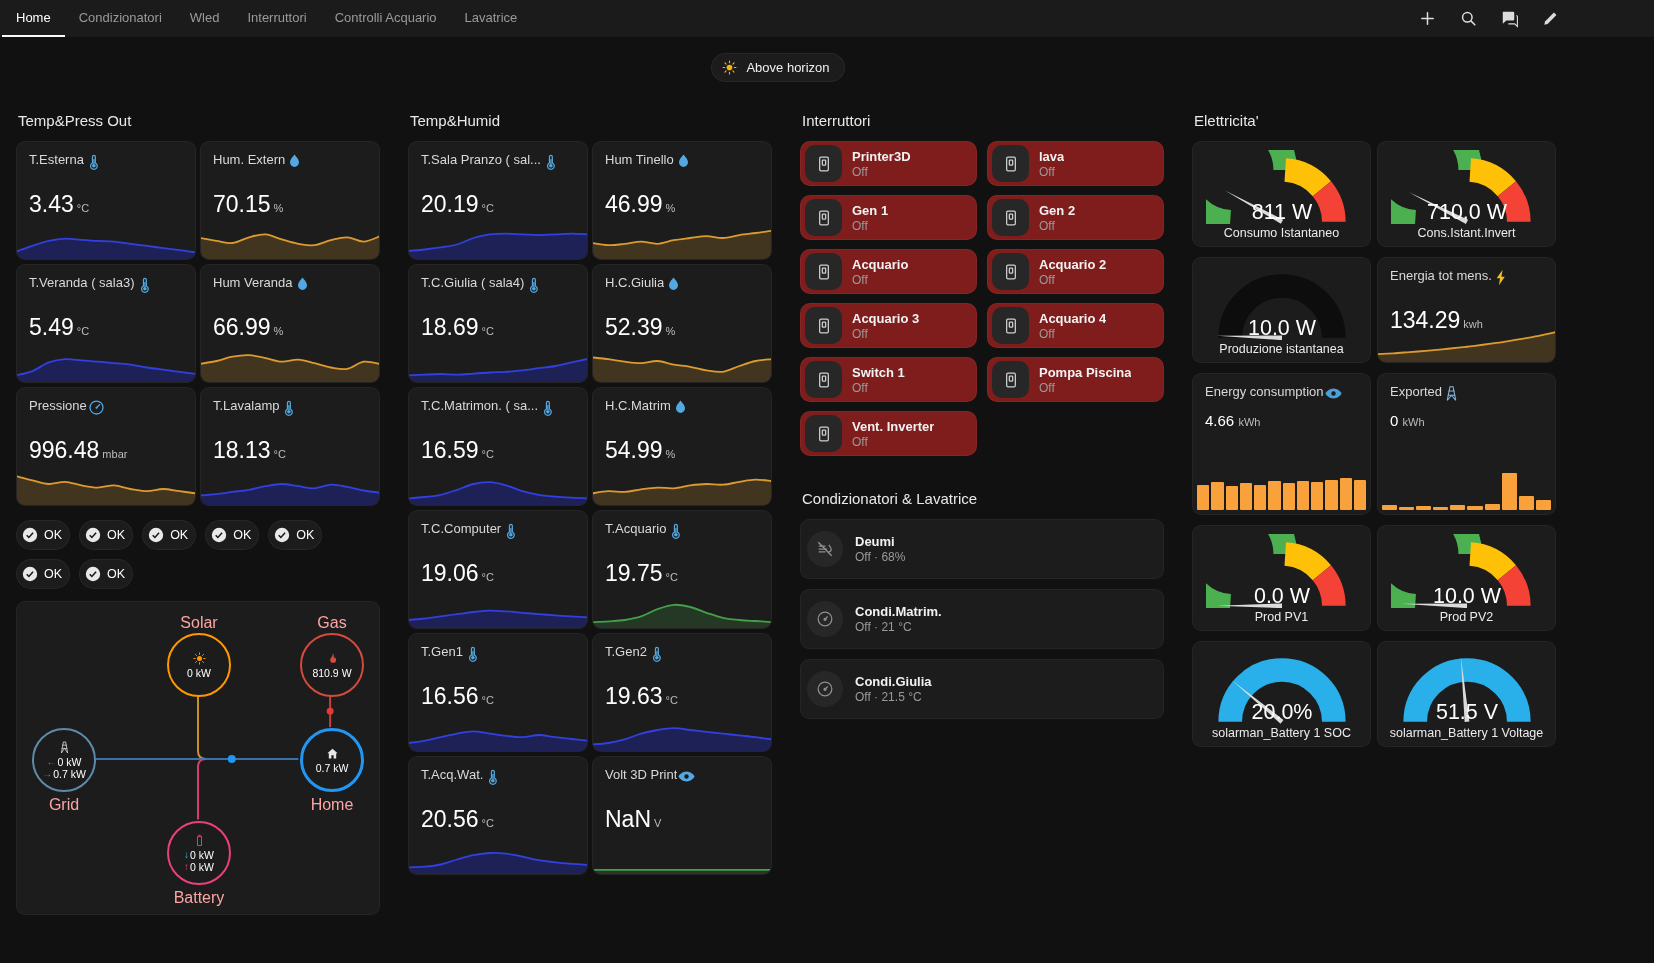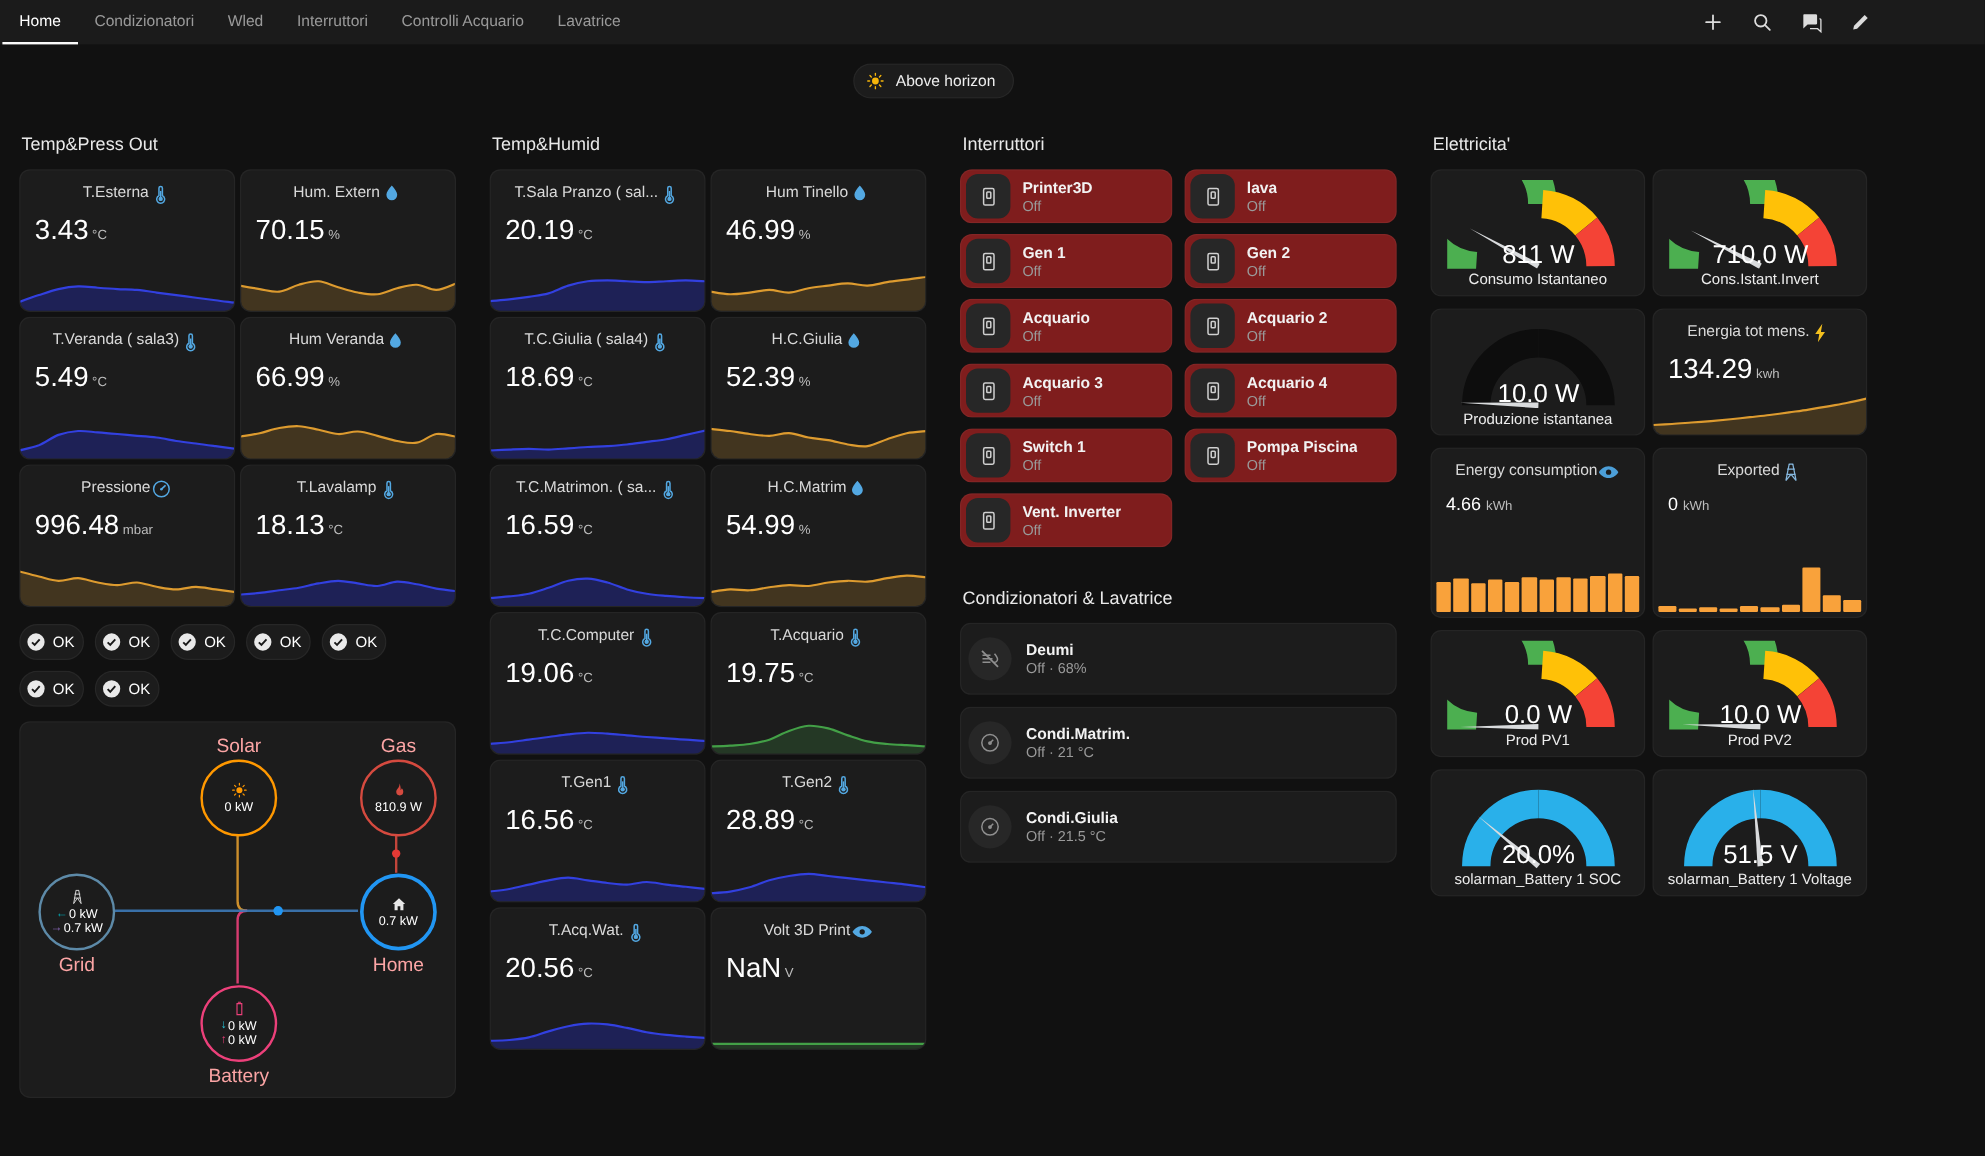--- a/index.html
+++ b/index.html
@@ -15,24 +15,24 @@
 .tb-icon,.chip-icon,.sc-icon,.ok-icon,.ef-icon{display:flex}
 .sun-row{width:1556px;display:flex;justify-content:center;margin-top:16px}
 .chip{background:#1c1c1c;border:1px solid rgba(255,255,255,.05);border-radius:15px;height:29px;display:inline-flex;align-items:center;gap:8px;padding:0 14px 0 9px;font-size:13px;color:#efefef;cursor:pointer}
 .chip-icon svg{width:17px;height:17px}
 .columns{display:grid;grid-template-columns:repeat(4,364px);column-gap:28px;align-items:start;margin:30px 0 0 16px}
 .section-title{font-size:15px;font-weight:400;color:#e9e9e9;margin:0 0 12px 2px}
 .section-title.spaced{margin-top:34px}
 .card{background:#1c1c1c;border:1px solid rgba(255,255,255,.045);border-radius:9px}
 .sensor-grid{display:grid;grid-template-columns:1fr 1fr;gap:4px}
 .sensor-card{height:119px;position:relative;overflow:hidden;padding:10px 12px 0;cursor:pointer}
-.sc-head{display:flex;justify-content:center;align-items:flex-start}
+.sc-head{display:flex;justify-content:flex-start;align-items:flex-start}
 .sc-title{font-size:13px;color:#d9d9d9;white-space:nowrap;overflow:hidden;text-overflow:ellipsis;max-width:138px}
 .sc-icon svg{width:19px;height:19px}
-.sc-value{margin-top:7px;font-size:23px;color:#fff}
+.sc-value{margin-top:20px;font-size:23px;color:#fff}
 .sc-unit{font-size:11px;color:#bdbdbd;margin-left:3px}
 .sparkline{position:absolute;left:-1px;right:-1px;bottom:-1px;width:calc(100% + 2px);display:block}
 .chips{display:flex;flex-wrap:wrap;gap:9px;margin:14px 0 12px}
 .ok-chip{background:#1c1c1c;border:1px solid rgba(255,255,255,.05);border-radius:15px;height:30px;display:inline-flex;align-items:center;gap:5px;padding:0 7px 0 4px;font-size:12.5px;color:#fff;cursor:pointer}
 .ok-icon svg{width:18px;height:18px}
 .energy-card{height:314px;position:relative}
 .ef-lines{position:absolute;inset:0;width:100%;height:100%}
 .ef-lines path{fill:none;stroke-width:2;opacity:.9}
 .ef-node{position:absolute;width:64px;height:64px;border-radius:50%;border:2px solid #888;background:#1c1c1c;display:flex;flex-direction:column;align-items:center;justify-content:center;font-size:10.5px;color:#fff;line-height:1.15;cursor:pointer}
 .ef-node.ef-home{border-width:3px}
@@ -506,21 +506,21 @@
       <div class="sc-head">
         <span class="sc-title">T.Gen2</span>
         <span class="sc-icon">
               <svg viewBox="0 0 24 24">
                 <path d="M10.7 13.9V6a1.8 1.8 0 0 1 3.6 0v7.9a4.2 4.2 0 1 1-3.6 0z" fill="none" stroke="#53a8e2" stroke-width="1.6"></path>
                 <circle cx="12.5" cy="17.4" r="2.3" fill="#53a8e2"></circle>
                 <rect x="11.7" y="9" width="1.6" height="6.8" fill="#53a8e2"></rect>
               </svg>
             </span>
       </div>
-      <div class="sc-value"><span>28.89</span><span class="sc-unit">°C</span></div>
+      <div class="sc-value"><span>19.63</span><span class="sc-unit">°C</span></div>
       <svg class="sparkline" style="height:46px" viewBox="0 0 180 46" preserveAspectRatio="none">
             <path d="M0.0,38.4C2.7,38.2 10.9,37.8 16.4,37.0C21.8,36.1 27.3,34.9 32.7,33.4C38.2,31.8 43.6,29.2 49.1,27.6C54.5,26.0 60.0,24.9 65.5,24.0C70.9,23.1 76.4,22.2 81.8,22.2C87.3,22.2 92.7,23.4 98.2,24.0C103.6,24.6 109.1,25.2 114.5,25.8C120.0,26.4 125.5,27.0 130.9,27.6C136.4,28.2 141.8,28.8 147.3,29.4C152.7,30.0 158.2,30.5 163.6,31.2C169.1,31.9 177.3,33.0 180.0,33.4 L180,46 L0,46 Z" fill="rgba(35,45,190,0.36)"></path>
             <path d="M0.0,38.4C2.7,38.2 10.9,37.8 16.4,37.0C21.8,36.1 27.3,34.9 32.7,33.4C38.2,31.8 43.6,29.2 49.1,27.6C54.5,26.0 60.0,24.9 65.5,24.0C70.9,23.1 76.4,22.2 81.8,22.2C87.3,22.2 92.7,23.4 98.2,24.0C103.6,24.6 109.1,25.2 114.5,25.8C120.0,26.4 125.5,27.0 130.9,27.6C136.4,28.2 141.8,28.8 147.3,29.4C152.7,30.0 158.2,30.5 163.6,31.2C169.1,31.9 177.3,33.0 180.0,33.4" fill="none" stroke="#3240e0" stroke-width="1.8"></path>
           </svg>
     </div>
         <div class="card sensor-card">
       <div class="sc-head">
         <span class="sc-title">T.Acq.Wat.</span>
         <span class="sc-icon">
               <svg viewBox="0 0 24 24">

